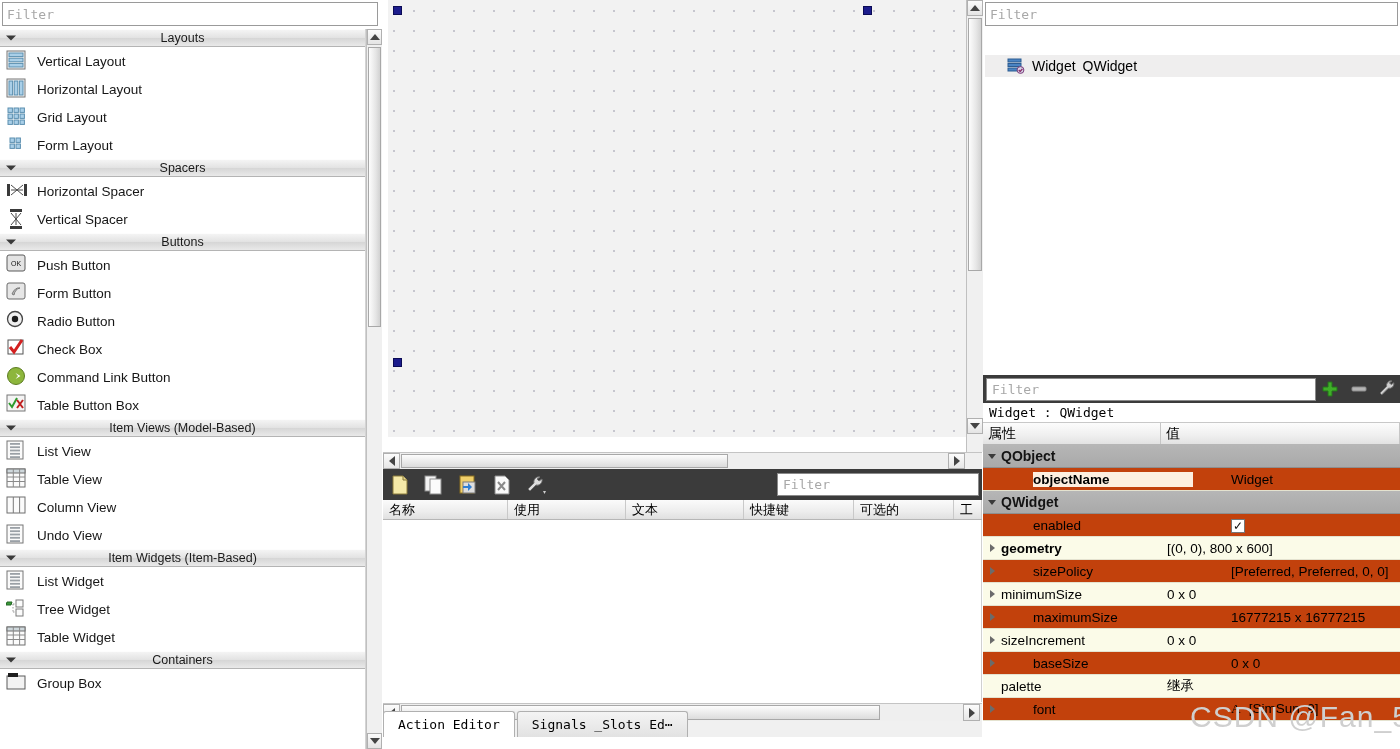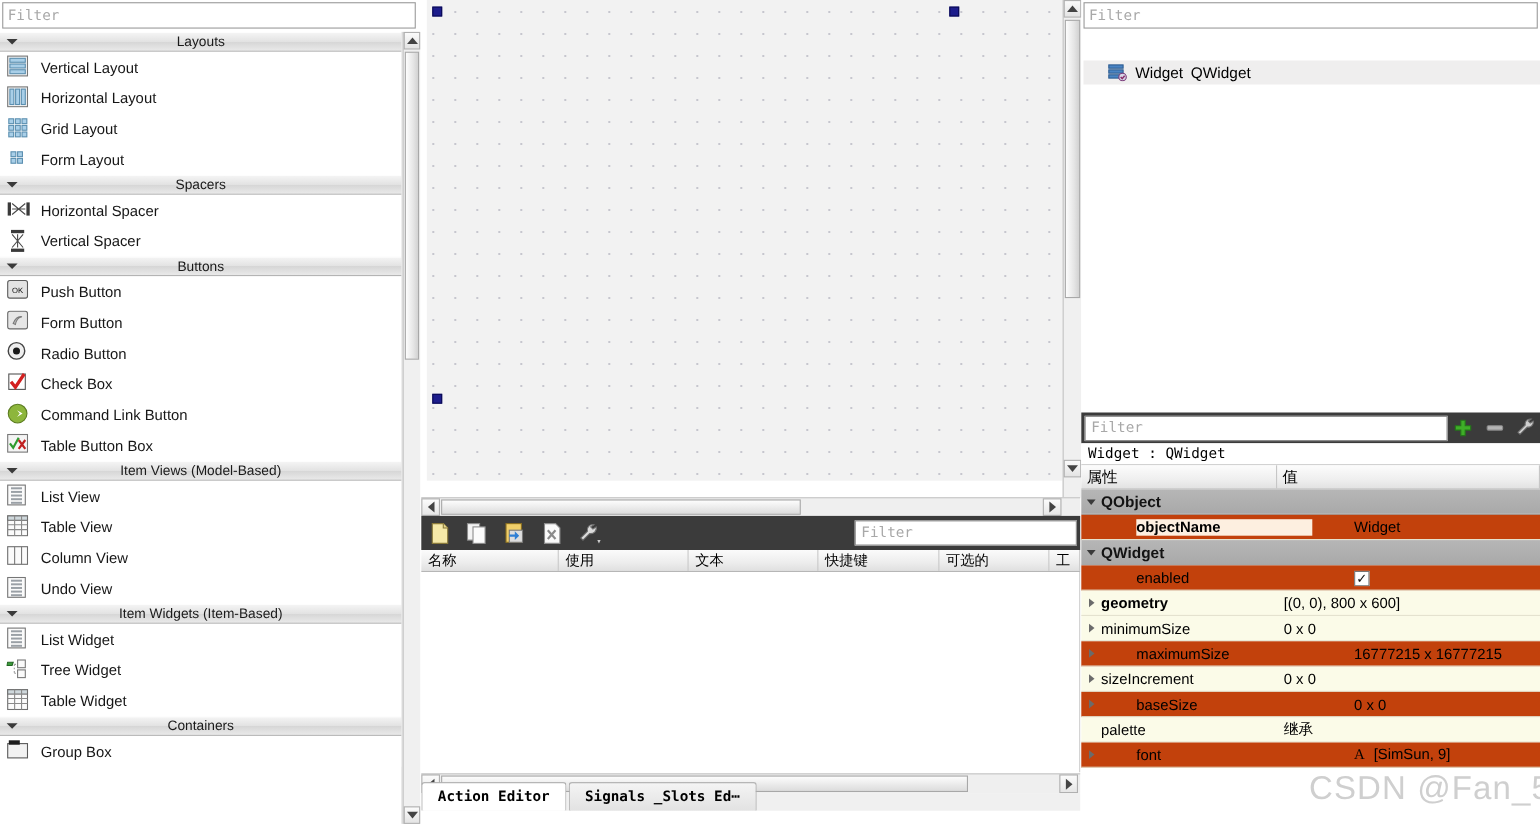--- a/index.html
+++ b/index.html
@@ -146,21 +146,21 @@
     padding-left: 6px; display: flex; align-items: center;
     overflow: hidden; white-space: nowrap;
   }
   #actionbody {
     position: absolute; left: 383px; top: 520px; width: 599px; height: 182px; background: #fff;
     border-right: 1px solid #d0d0d0;
   }
   #bhscroll { position: absolute; left: 383px; top: 703px; width: 599px; height: 18px; }
   #tabstrip {
     position: absolute; left: 383px; top: 721px; width: 599px; height: 16px;
-    background: #f0f0f0; display: flex; align-items: flex-end; font-weight: bold;
+    background: #f0f0f0; display: flex; align-items: flex-end;
   }
   .tab {
     height: 26px; display: flex; align-items: center; padding: 0 14px;
     font-family: "DejaVu Sans Mono", monospace; font-size: 13px;
     border: 1px solid #b0b0b0; border-bottom: none;
     border-radius: 3px 3px 0 0;
   }
   .tab.active { background: #fff; }
   .tab.inactive { background: linear-gradient(to bottom, #f4f4f4, #e2e2e2); margin-left: 2px; }
 
@@ -621,20 +621,27 @@
         <span class="pname">enabled</span>
         <span class="pval"><span class="chk">✓</span></span>
       </div>
       <div class="prow even">
         <span class="expander">
           <span class="tri-right"></span>
         </span>
         <span class="pname" style="font-weight: bold;">geometry</span>
         <span class="pval">[(0, 0), 800 x 600]</span>
       </div>
+      <div class="prow odd">
+        <span class="expander">
+          <span class="tri-right"></span>
+        </span>
+        <span class="pname">sizePolicy</span>
+        <span class="pval">[Preferred, Preferred, 0, 0]</span>
+      </div>
       <div class="prow even">
         <span class="expander">
           <span class="tri-right"></span>
         </span>
         <span class="pname">minimumSize</span>
         <span class="pval">0 x 0</span>
       </div>
       <div class="prow odd">
         <span class="expander">
           <span class="tri-right"></span>

